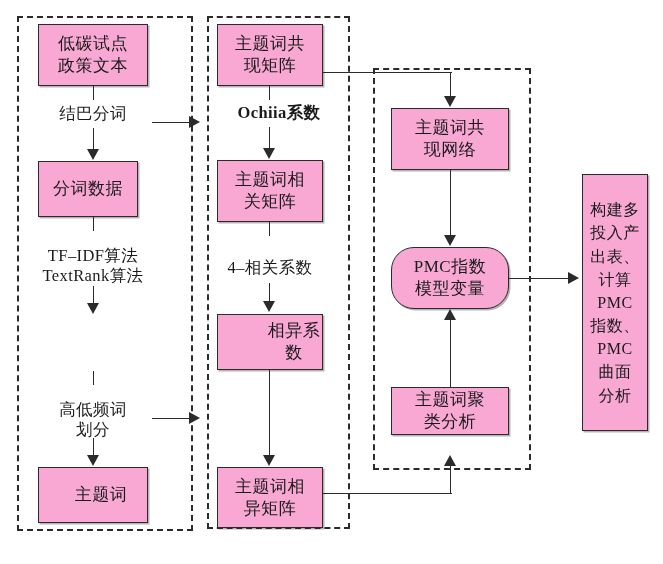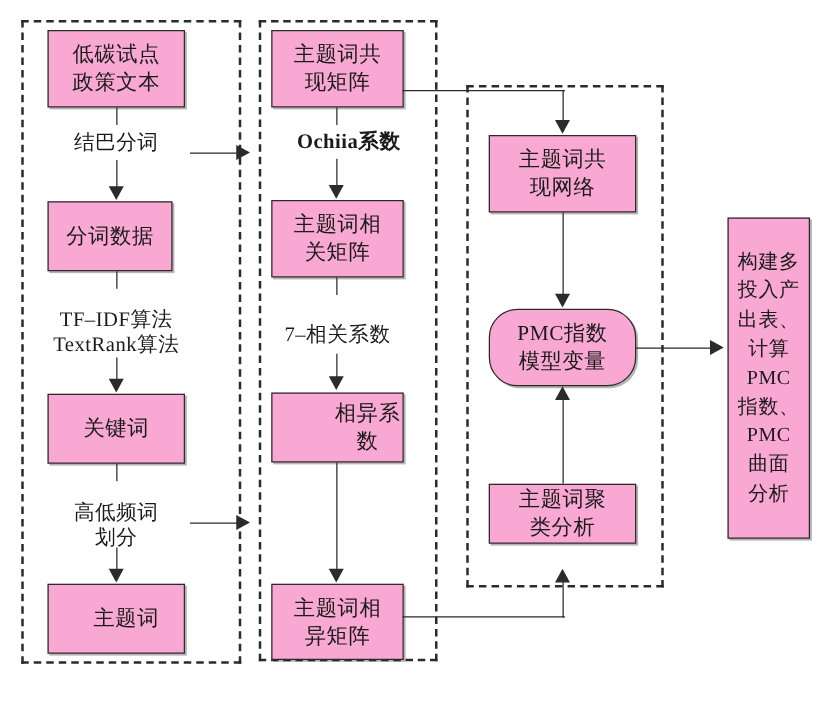--- a/index.html
+++ b/index.html
@@ -105,21 +105,20 @@
   <div class="arrow-down" style="left:87px; top:149px;"></div>
 
   <div class="node" style="left:38px; top:161px; width:100px; height:56px;text-align:center;">分词数据</div>
 
   <div class="vline" style="left:93px; top:217px; height:14px;"></div>
   <div class="edge-label" style="left:23px; top:246px; width:140px;">TF–IDF算法
 TextRank算法</div>
   <div class="vline" style="left:93px; top:286px; height:18px;"></div>
   <div class="arrow-down" style="left:87px; top:303px;"></div>
 
-  <div class="node" style="left:38px; top:315px; width:110px; height:56px;">关键词</div>
 
   <div class="vline" style="left:93px; top:371px; height:14px;"></div>
   <div class="edge-label" style="left:33px; top:400px; width:120px;">高低频词
 划分</div>
   <div class="vline" style="left:93px; top:438px; height:18px;"></div>
   <div class="arrow-down" style="left:87px; top:455px;"></div>
 
   <div class="node" style="left:38px; top:467px; width:110px; height:56px;padding-left:16px;">主题词</div>
 
   <div class="hline" style="left:152px; top:122px; width:38px;"></div>
@@ -133,21 +132,21 @@
 
   <div class="vline" style="left:269px; top:86px; height:14px;"></div>
   <div class="edge-label" style="left:218px; top:103px; width:122px;font-weight:bold;">Ochiia系数</div>
   <div class="vline" style="left:269px; top:127px; height:22px;"></div>
   <div class="arrow-down" style="left:263px; top:148px;"></div>
 
   <div class="node" style="left:217px; top:160px; width:106px; height:62px;">主题词相
 关矩阵</div>
 
   <div class="vline" style="left:269px; top:222px; height:14px;"></div>
-  <div class="edge-label" style="left:209px; top:258px; width:122px;">7–相关系数</div>
+  <div class="edge-label" style="left:209px; top:258px; width:122px;">4–相关系数</div>
   <div class="vline" style="left:269px; top:283px; height:19px;"></div>
   <div class="arrow-down" style="left:263px; top:301px;"></div>
 
   <div class="node" style="left:217px; top:314px; width:106px; height:56px;padding-left:48px;">相异系数</div>
 
   <div class="vline" style="left:269px; top:370px; height:87px;"></div>
   <div class="arrow-down" style="left:263px; top:455px;"></div>
 
   <div class="node" style="left:217px; top:467px; width:106px; height:61px;">主题词相
 异矩阵</div>

